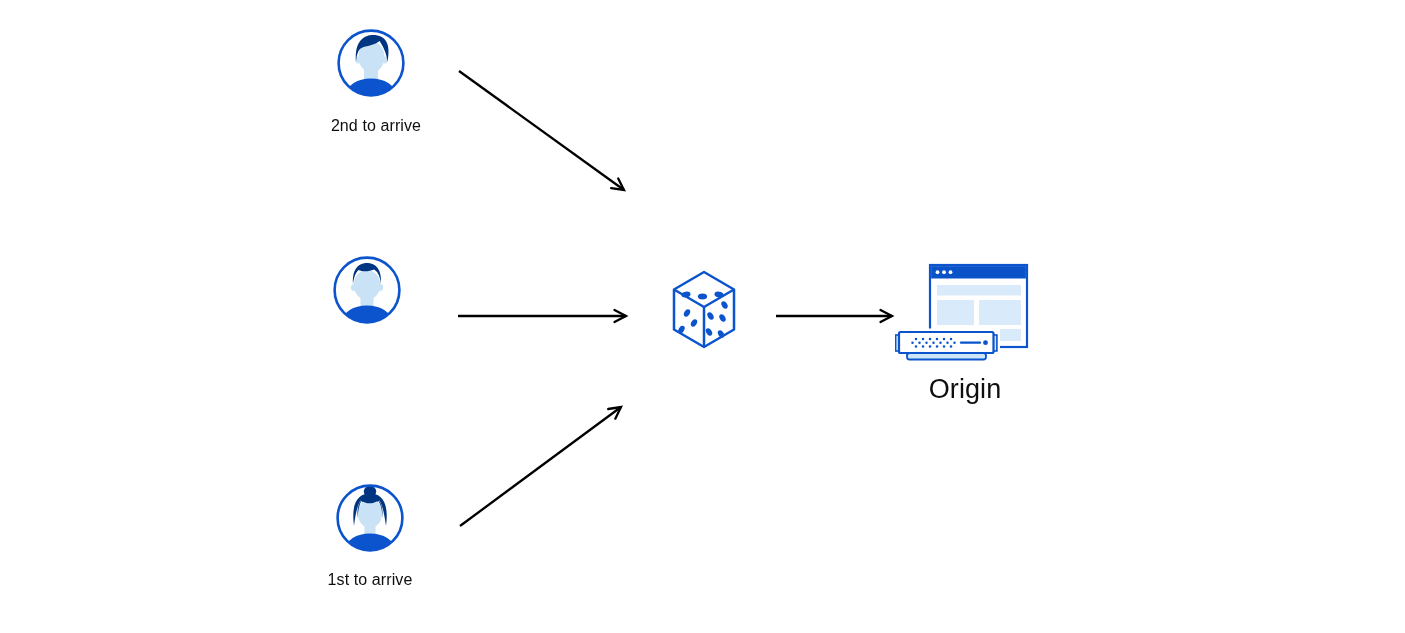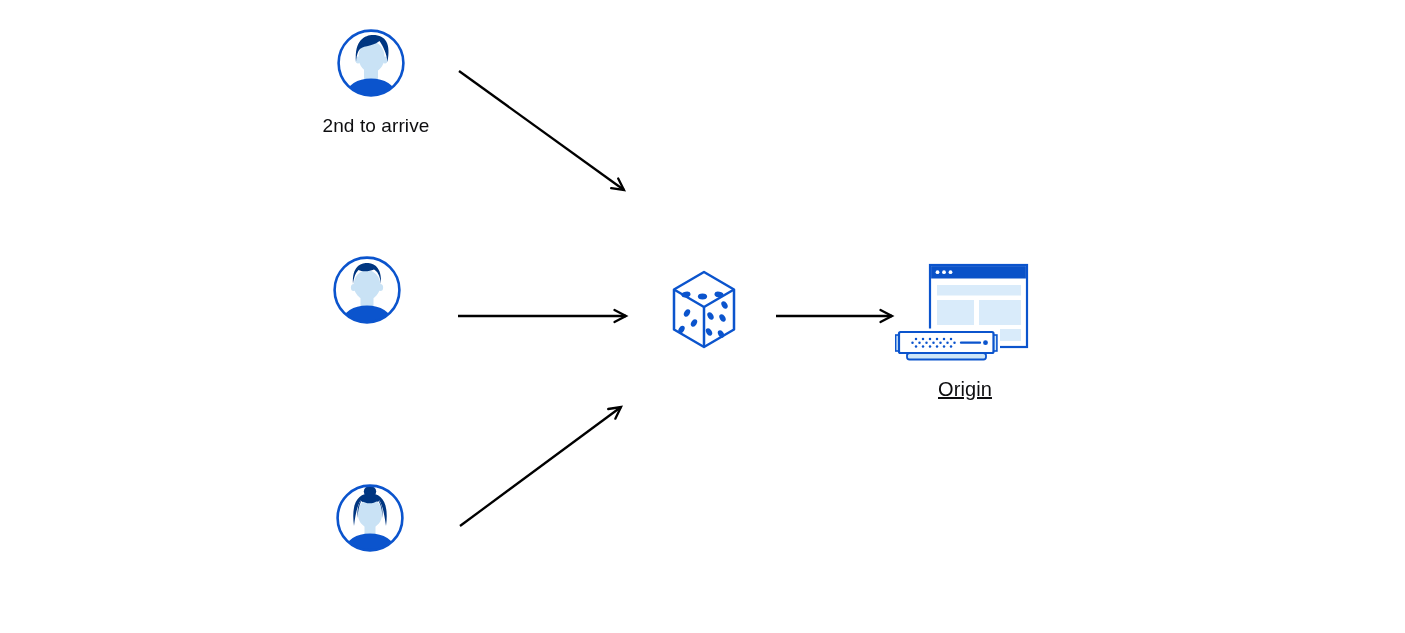--- a/index.html
+++ b/index.html
@@ -20,26 +20,26 @@
     --panel: #d9ebfa;
     --pale: #cde6f8;
     --ink: #0e0e10;
   }
   .stage { position: absolute; inset: 0; }
   .abs { position: absolute; }
   .node-label {
     position: absolute;
     width: 170px;
     text-align: center;
-    font-size: 19px;
+    font-size: 16px;
     line-height: 22px;
     color: var(--ink);
     letter-spacing: 0.1px;
   }
-  .origin-label { font-size: 20px; text-decoration: underline; }
+  .origin-label { font-size: 27px; }
   svg { display: block; }
 </style>
 </head>
 <body>
 
 <div class="stage">
 
   <svg class="abs" style="left:0;top:0" width="1405" height="633" viewBox="0 0 1405 633" aria-hidden="true">
     <defs>
       <marker id="ah" markerWidth="26" markerHeight="26" refX="0" refY="0" orient="auto" markerUnits="userSpaceOnUse" overflow="visible">
@@ -110,20 +110,21 @@
         <path d="M20,44 C16.5,18 26,11.5 36,11.5 C46,11.5 55.5,18 52,44
                  C50.2,31 48.5,24 45.5,18.5 C38,23.8 30,22 26.5,18.5
                  C23.5,24 21.5,31 20,44 Z" fill="#003681"></path>
         <ellipse cx="36" cy="31.5" rx="12.2" ry="14.6" fill="#c9e2f5"></ellipse>
         <path d="M23.5,36 C22.5,20 28,15 36,15 C44,15 49.5,20 48.5,36
                  C48,26 46.5,22 44,18.5 C38,23 31,21.5 27.5,18.5 C25.5,22.5 24,28 23.5,36 Z" fill="#003681"></path>
       </g>
       <circle cx="36" cy="36" r="32.4" fill="none" stroke="#0b54cd" stroke-width="2.6"></circle>
     </svg>
   </div>
+  <div class="node-label" style="left:285px;top:569px">1st to arrive</div>
 
   <div class="abs" style="left:668px;top:268px">
     <svg width="72" height="84" viewBox="0 0 72 84">
       <g stroke="#0b54cd" stroke-width="2.5" stroke-linejoin="round" fill="#ffffff">
         <path d="M36,4 L66,21.5 L66,61.5 L36,79 L6,61.5 L6,21.5 Z"></path>
         <path d="M6,21.5 L36,39 L66,21.5" fill="none"></path>
         <path d="M36,39 L36,79" fill="none"></path>
       </g>
       <g fill="#0b54cd">
 

